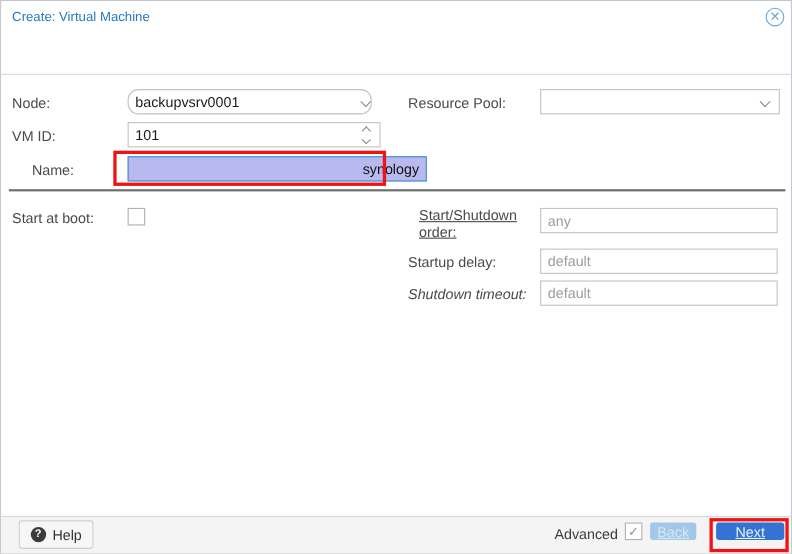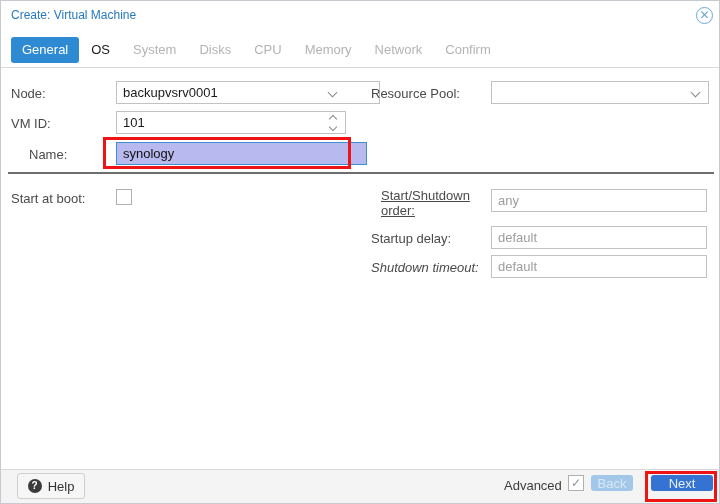--- a/index.html
+++ b/index.html
@@ -54,67 +54,57 @@
     justify-content:center;gap:6px;cursor:pointer;
   }
   .help-icon{
     width:14px;height:14px;border-radius:50%;background:#3b3b3b;color:#fff;
     font-size:10px;font-weight:bold;line-height:14px;text-align:center;
   }
   .advanced-label{position:absolute;left:503px;top:477px;color:#3c3c3c;}
   .advanced-check{left:567px;top:474px;}
   .btn{
     position:absolute;height:16px;border:none;border-radius:3px;
-    font-family:"Liberation Sans", sans-serif;font-size:13px;text-align:center;
+    font-family:"Liberation Sans", sans-serif;font-size:13px;text-align:center;text-decoration:underline;
   }
   .btn-back{left:590px;top:474px;width:42px;background:#a2c7e8;color:#d8e7f5;}
   .btn-next{left:650px;top:474px;width:62px;background:#3573d2;color:#e8effb;cursor:pointer;}
 </style>
 </head>
 <body>
 
 <div class="window">
 
   <div class="title">Create: Virtual Machine</div>
   <div class="close-btn">✕</div>
 
-  <div class="tabbar">
-    <div class="tab active">General</div>
-    <div class="tab enabled">OS</div>
-    <div class="tab disabled">System</div>
-    <div class="tab disabled">Disks</div>
-    <div class="tab disabled">CPU</div>
-    <div class="tab disabled">Memory</div>
-    <div class="tab disabled">Network</div>
-    <div class="tab disabled">Confirm</div>
-  </div>
   <div class="tabbar-border"></div>
 
   <div class="flabel" style="left:10px;top:85px;">Node:</div>
-  <input class="finput" style="left: 115px; top: 80px; width: 264px; padding-right: 32px;" value="backupvsrv0001">
+  <input class="finput" style="left: 115px; top: 80px; width: 222px; padding-right: 32px; border-radius: 10px;" value="backupvsrv0001">
   <span class="combo-arrow" style="left:328px;top:88px;">
       <span class="chev down"></span>
     </span>
 
   <div class="flabel" style="left:370px;top:85px;">Resource Pool:</div>
   <input class="finput" style="left: 490px; top: 80px; width: 218px; padding-right: 24px;" value="">
   <span class="combo-arrow" style="left:691px;top:88px;">
       <span class="chev down"></span>
     </span>
 
   <div class="flabel" style="left:10px;top:115px;">VM ID:</div>
   <input class="finput" style="left: 115px; top: 110px; width: 230px; padding-right: 24px;" value="101">
   <span class="spin" style="left:329px;top:115px;">
       <span class="chev up"></span>
       <span class="chev down"></span>
     </span>
 
   <div class="flabel" style="left:10px;top:146px;margin-left:18px;">Name:</div>
   <div class="annotation" style="left:102px;top:136px;width:248px;height:32px;"></div>
-  <input class="finput name-input" style="left: 115px; top: 141px; width: 251px;" value="synology">
+  <input class="finput name-input" style="left: 115px; top: 141px; width: 272px; text-align: right;" value="synology">
 
   <div class="divider"></div>
 
   <div class="flabel" style="left:10px;top:190px;">Start at boot:</div>
   <div class="checkbox" style="left:115px;top:188px;"></div>
 
   <div class="flabel" style="left:380px;top:187px;width:112px;text-decoration:underline;">Start/Shutdown order:</div>
   <input class="finput" style="left: 490px; top: 188px; width: 216px;" placeholder="any">
 
   <div class="flabel" style="left:370px;top:230px;">Startup delay:</div>

